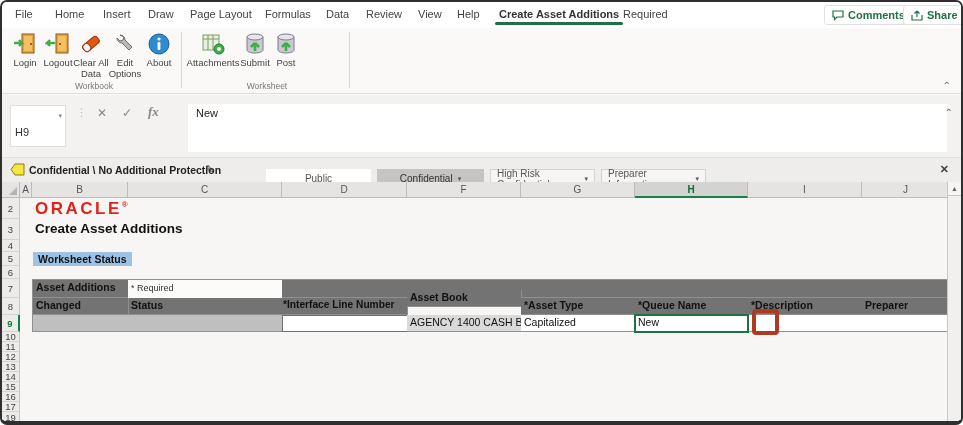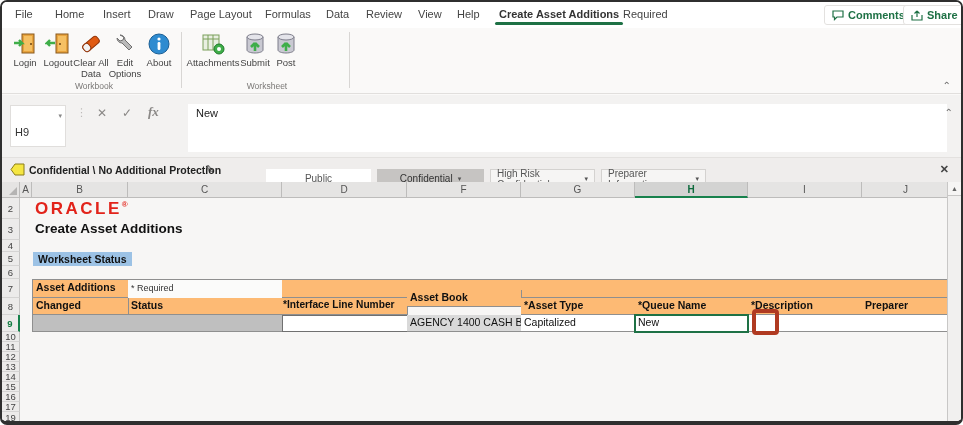--- a/index.html
+++ b/index.html
@@ -57,21 +57,21 @@
   .vscroll { position:absolute; right:0; top:0; width:14px; height:241px; background:#f1f0ef; border-left:1px solid #c8c7c6; }
   .vscroll .up { position:absolute; top:0; left:0; width:13px; height:14px; border-bottom:1px solid #c8c7c6; color:#666; font-size:7px; text-align:center; line-height:14px; background:#f6f5f4; }
 
   .oracle { position:absolute; left:33px; top:17px; color:#e2231a; font-weight:bold; font-size:17px; letter-spacing:2.5px; }
   .oracle sup { font-size:8px; letter-spacing:0; }
   .sheet-title { position:absolute; left:33px; top:39px; font-size:13.5px; font-weight:bold; color:#111; }
   .ws-status { position:absolute; left:31px; top:70px; height:14px; background:#9cc2e5; font-size:10.5px; font-weight:bold; color:#111; padding:0 5px; line-height:14px; }
 
   .cell { position:absolute; border-right:1px solid #8f8f8f; border-bottom:1px solid #8f8f8f; font-size:10.5px; color:#111;
           padding:1px 3px; white-space:nowrap; overflow:hidden; }
-  .cell.blue { background:#fdba74; font-weight:bold; }
+  .cell.blue { background:#737373; font-weight:bold; }
   .cell.white { background:#fbfbfa; }
   .cell.gray { background:#bfbfbf; }
   .cell.lgray { background:#d9d9d9; }
   .cell.bL { border-left:1px solid #8f8f8f; }
   .cell.bT { border-top:1px solid #8f8f8f; }
   .req { font-weight:normal; font-size:9px; color:#333; }
   .selcell { position:absolute; border:2px solid #1e7145; background:transparent; pointer-events:none; }
   .redbox { position:absolute; border:4px solid #b03a21; border-radius:4px; background:transparent; }
 
   

